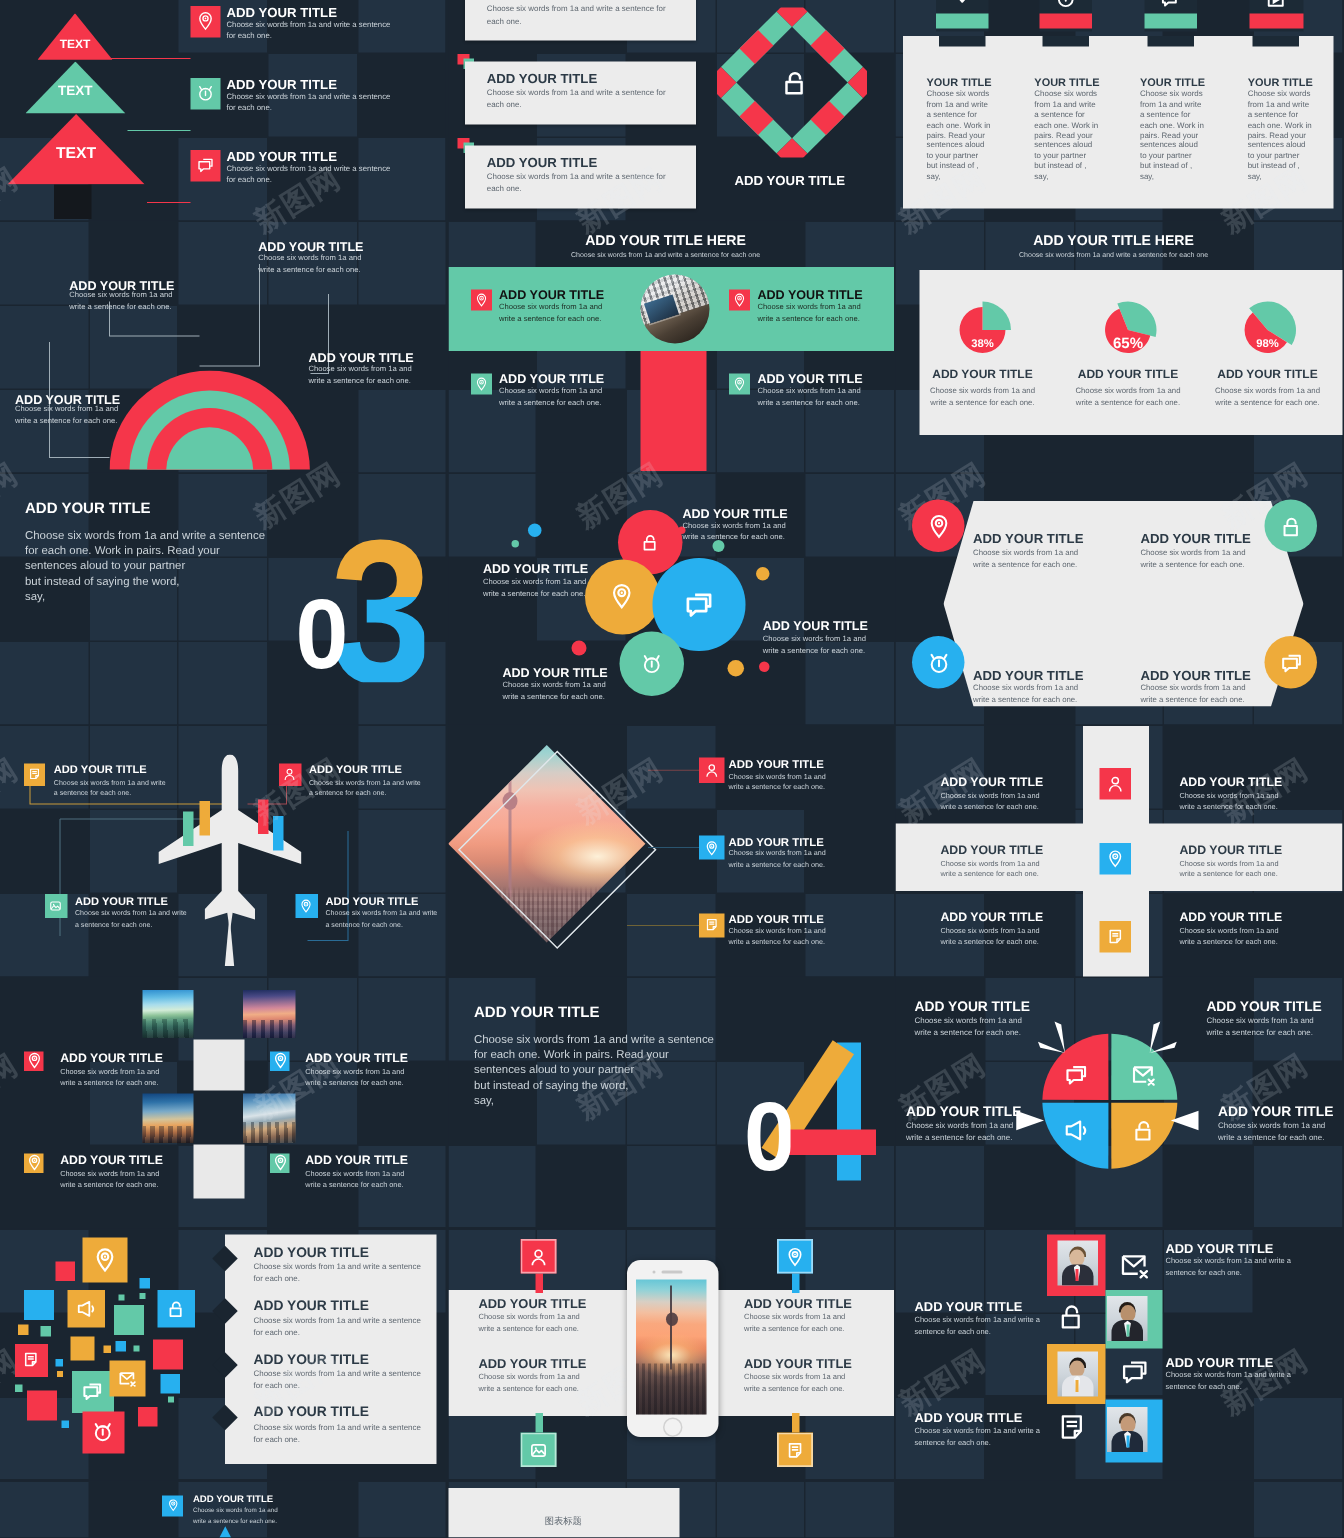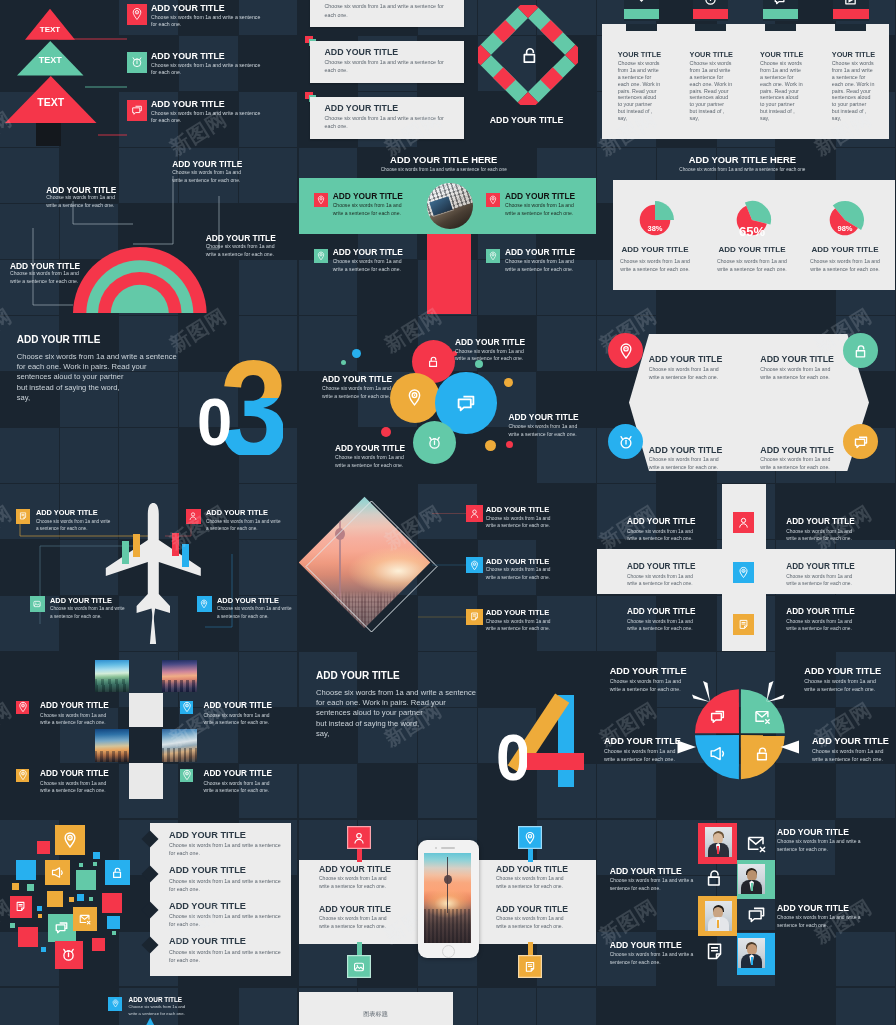--- a/index.html
+++ b/index.html
@@ -338,21 +338,21 @@
         <path d="M20 20 L20.000 1.000 A19 19 0 0 1 39.000 20.000 Z" fill="#63c9a8"></path>
         <path d="M20 20 L20.000 4.700 A15.3 15.3 0 1 0 35.300 20.000 Z" fill="#f5364a"></path>
       </svg>
   <div style="position:absolute;left:37.6px;top:76px;width:40px;text-align:center;font-size:7.5px;font-weight:bold;color:#fff">38%</div>
   <div class="dttl" style="position:absolute;left:21.6px;top:96.7px;font-size:8px;width:72px;text-align:center">ADD YOUR TITLE</div>
   <div class="dbdy" style="position:absolute;left:17.6px;top:109.7px;width:80px;font-size:5.2px;line-height:1.45;text-align:center">Choose six words from 1a and write a sentence for each one.</div>
   <svg style="position:absolute;left:134.6px;top:51.7px" width="40" height="40" viewBox="0 0 40 40">
         <path d="M20 20 L12.882 2.384 A19 19 0 0 1 38.436 24.597 Z" fill="#63c9a8"></path>
         <path d="M20 20 L14.269 5.814 A15.3 15.3 0 1 0 34.846 23.701 Z" fill="#f5364a"></path>
       </svg>
-  <div style="position:absolute;left:134.6px;top:76px;width:40px;text-align:center;font-size:13px;font-weight:bold;color:#fff">65%</div>
+  <div style="position:absolute;left:134.6px;top:76px;width:40px;text-align:center;font-size:10px;font-weight:bold;color:#fff">65%</div>
   <div class="dttl" style="position:absolute;left:118.6px;top:96.7px;font-size:8px;width:72px;text-align:center">ADD YOUR TITLE</div>
   <div class="dbdy" style="position:absolute;left:114.6px;top:109.7px;width:80px;font-size:5.2px;line-height:1.45;text-align:center">Choose six words from 1a and write a sentence for each one.</div>
   <svg style="position:absolute;left:227.6px;top:51.7px" width="40" height="40" viewBox="0 0 40 40">
         <path d="M20 20 L7.787 5.445 A19 19 0 0 1 36.113 30.068 Z" fill="#63c9a8"></path>
         <path d="M20 20 L10.165 8.280 A15.3 15.3 0 1 0 32.975 28.108 Z" fill="#f5364a"></path>
       </svg>
   <div style="position:absolute;left:227.6px;top:76px;width:40px;text-align:center;font-size:7.5px;font-weight:bold;color:#fff">98%</div>
   <div class="dttl" style="position:absolute;left:211.6px;top:96.7px;font-size:8px;width:72px;text-align:center">ADD YOUR TITLE</div>
   <div class="dbdy" style="position:absolute;left:207.6px;top:109.7px;width:80px;font-size:5.2px;line-height:1.45;text-align:center">Choose six words from 1a and write a sentence for each one.</div>
 </div>

